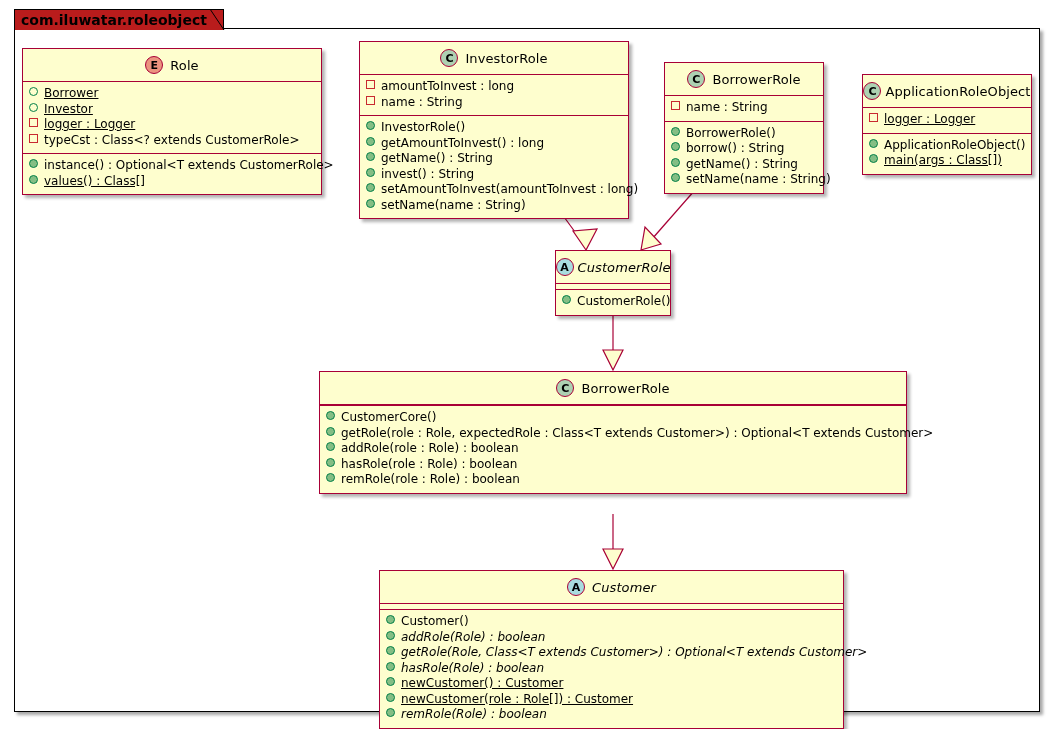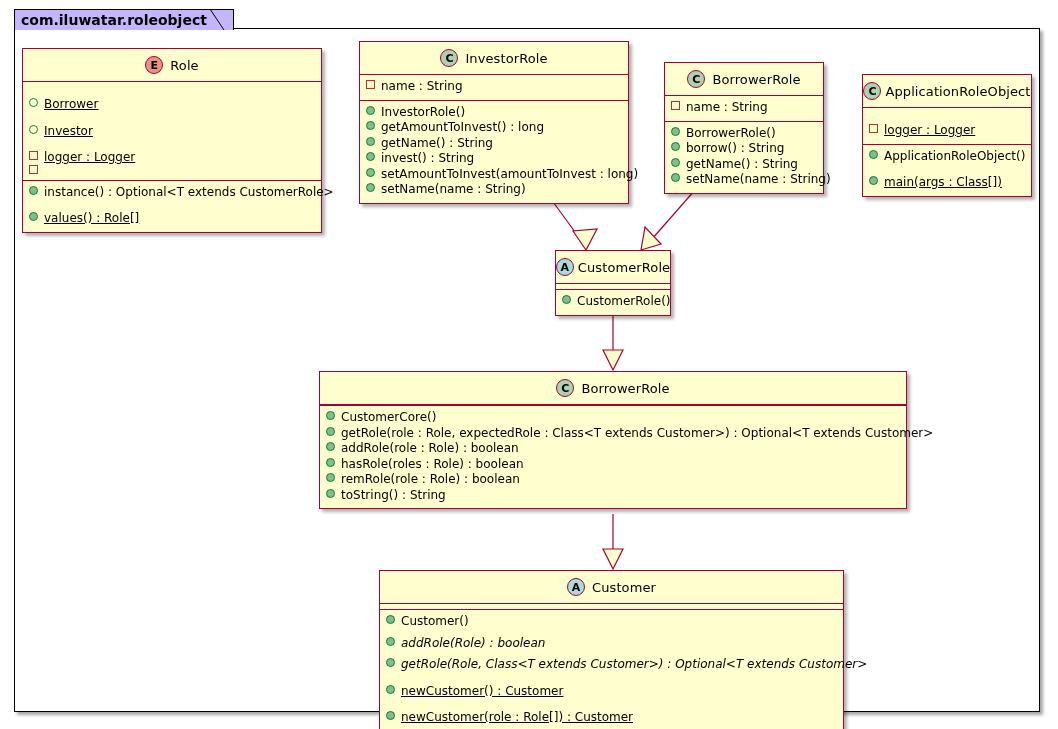--- a/index.html
+++ b/index.html
@@ -27,24 +27,24 @@
     background: #ffffff;
     box-shadow: 3px 3px 3px rgba(0,0,0,0.35);
     box-sizing: border-box;
   }
   .pkg-tab {
     position: absolute;
     left: 14px;
     top: 9px;
     height: 21px;
     box-sizing: border-box;
-    background: #c4b5fd;
+    background: #b91c1c;
     border: 1px solid #000000;
     border-bottom: none;
-    padding: 1px 26px 0 6px;
+    padding: 1px 16px 0 6px;
     font-size: 14px;
     font-weight: bold;
     color: #000000;
     line-height: 19px;
     white-space: nowrap;
     font-family: "DejaVu Sans", sans-serif;
   }
 
   
   .uml {
@@ -60,21 +60,21 @@
     display: flex;
     align-items: center;
     justify-content: center;
     gap: 7px;
     padding: 7px 10px 7px 10px;
     font-size: 13px;
     white-space: nowrap;
   }
   .uml-title.tight { padding-left: 6px; padding-right: 6px; gap: 4px;}
   .uml-title .tname { letter-spacing: 0.1px; }
-  .uml-title .tname.abstract { }
+  .uml-title .tname.abstract { font-style: italic; }
 
   .stereo {
     width: 18px; height: 18px;
     border-radius: 50%;
     border: 1.4px solid #A80036;
     display: inline-flex;
     align-items: center;
     justify-content: center;
     font-size: 11px;
     font-weight: bold;
@@ -124,22 +124,22 @@
     border: 1.3px solid #038048;
     background: #FEFECE;
     border-radius: 50%;
   }
   
   .mi.method-public {
     background: #84BE84;
     border: 1.1px solid #038048;
     border-radius: 50%;
   }
-  .mtext.underline { text-decoration: underline; margin-top: 11px; }
-  .mtext.italic { font-style: italic; margin-top: 6px; }
+  .mtext.underline { text-decoration: underline; }
+  .mtext.italic { font-style: italic; }
 
   
   svg.links {
     position: absolute;
     left: 0; top: 0;
     width: 1058px; height: 729px;
     pointer-events: none;
   }
 </style>
 </head>
@@ -183,44 +183,49 @@
       <div class="member">
         <span class="mi field-public"></span>
         <span class="mtext underline">Investor</span>
       </div>
       <div class="member">
         <span class="mi field-private"></span>
         <span class="mtext underline">logger : Logger</span>
       </div>
       <div class="member">
         <span class="mi field-private"></span>
+        <span class="mtext">typeCst : Class&lt;? extends CustomerRole&gt;</span>
       </div>
     </div>
     <div class="sep"></div>
     <div class="compart">
       <div class="member">
         <span class="mi method-public"></span>
         <span class="mtext">instance() : Optional&lt;T extends CustomerRole&gt;</span>
       </div>
       <div class="member">
         <span class="mi method-public"></span>
-        <span class="mtext underline">values() : Role[]</span>
+        <span class="mtext underline">values() : Class[]</span>
       </div>
     </div>
   </div>
 
   <div class="uml" style="left:359px; top:41px; width:270px; z-index:2">
     <div class="uml-title">
       <span class="stereo cls">C</span>
       <span class="tname">InvestorRole</span>
     </div>
     <div class="sep"></div>
     <div class="compart">
       <div class="member">
         <span class="mi field-private"></span>
+        <span class="mtext">amountToInvest : long</span>
+      </div>
+      <div class="member">
+        <span class="mi field-private"></span>
         <span class="mtext">name : String</span>
       </div>
     </div>
     <div class="sep"></div>
     <div class="compart">
       <div class="member">
         <span class="mi method-public"></span>
         <span class="mtext">InvestorRole()</span>
       </div>
       <div class="member">
@@ -335,29 +340,25 @@
       <div class="member">
         <span class="mi method-public"></span>
         <span class="mtext">getRole(role : Role, expectedRole : Class&lt;T extends Customer&gt;) : Optional&lt;T extends Customer&gt;</span>
       </div>
       <div class="member">
         <span class="mi method-public"></span>
         <span class="mtext">addRole(role : Role) : boolean</span>
       </div>
       <div class="member">
         <span class="mi method-public"></span>
-        <span class="mtext">hasRole(roles : Role) : boolean</span>
+        <span class="mtext">hasRole(role : Role) : boolean</span>
       </div>
       <div class="member">
         <span class="mi method-public"></span>
         <span class="mtext">remRole(role : Role) : boolean</span>
-      </div>
-      <div class="member">
-        <span class="mi method-public"></span>
-        <span class="mtext">toString() : String</span>
       </div>
     </div>
   </div>
 
   <div class="uml" style="left:379px; top:570px; width:465px; z-index:2">
     <div class="uml-title">
       <span class="stereo abs">A</span>
       <span class="tname abstract">Customer</span>
     </div>
     <div class="sep"></div>
@@ -371,20 +372,24 @@
       <div class="member">
         <span class="mi method-public"></span>
         <span class="mtext italic">addRole(Role) : boolean</span>
       </div>
       <div class="member">
         <span class="mi method-public"></span>
         <span class="mtext italic">getRole(Role, Class&lt;T extends Customer&gt;) : Optional&lt;T extends Customer&gt;</span>
       </div>
       <div class="member">
         <span class="mi method-public"></span>
+        <span class="mtext italic">hasRole(Role) : boolean</span>
+      </div>
+      <div class="member">
+        <span class="mi method-public"></span>
         <span class="mtext underline">newCustomer() : Customer</span>
       </div>
       <div class="member">
         <span class="mi method-public"></span>
         <span class="mtext underline">newCustomer(role : Role[]) : Customer</span>
       </div>
       <div class="member">
         <span class="mi method-public"></span>
         <span class="mtext italic">remRole(Role) : boolean</span>
       </div>

